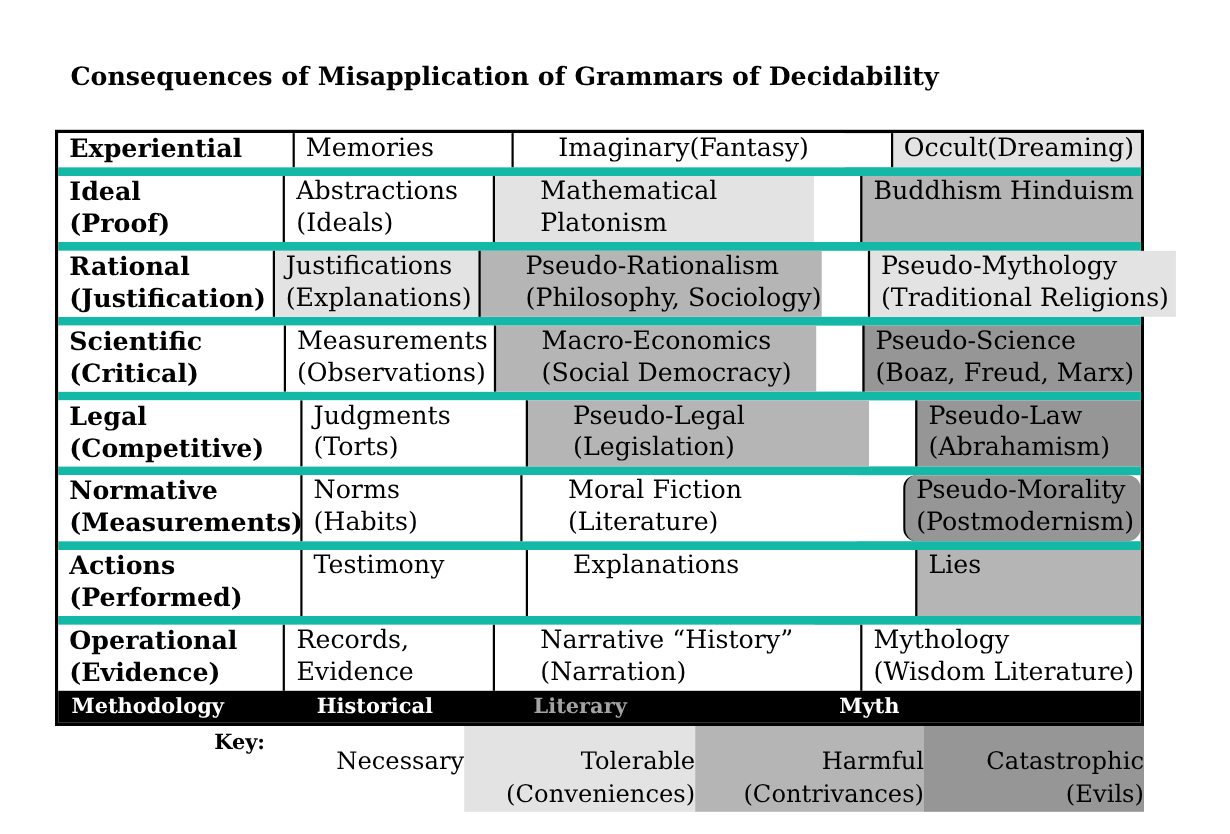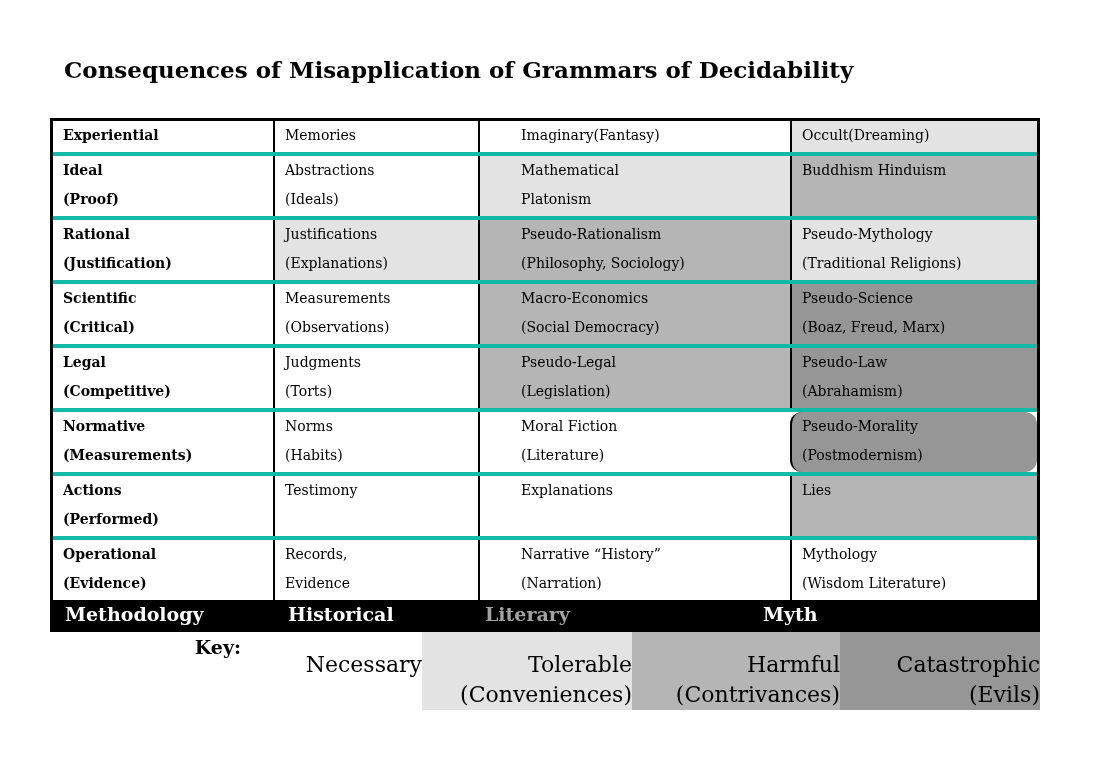--- a/index.html
+++ b/index.html
@@ -20,34 +20,34 @@
   }
   .doc-area {
     position: absolute;
     left: 50px; top: 118px;
     width: 990px;
   }
   .grammar-table {
     width: 990px;
     border: 3px solid #000;
   }
-  .t-row { display: flex; border-top: 4px solid #14b8a6; }
+  .t-row { display: flex; border-top: 8px solid #14b8a6; }
   .t-row:first-child { border-top: none; }
   .t-cell {
     border-left: 2px solid #000;
     padding: 0px 6px 2px 10px;
-    font-size: 14px;
+    font-size: 23px;
     line-height: 29px;
     background: #fff;
   }
   .t-cell:first-child { border-left: none; font-weight: bold; }
   .c0 { width: 220px; }
   .c1 { width: 205px; }
   .c2 { width: 312px; padding-left: 41px; }
-  .c3 { width: 283px; flex: 1; }
+  .c3 { width: 283px; flex: 1; margin-left: 42px; }
   .methodology-bar {
     position: relative;
     height: 29px;
     background: #000;
   }
   .methodology-label {
     position: absolute;
     top: 0;
     color: #fff;
     font-weight: bold;

